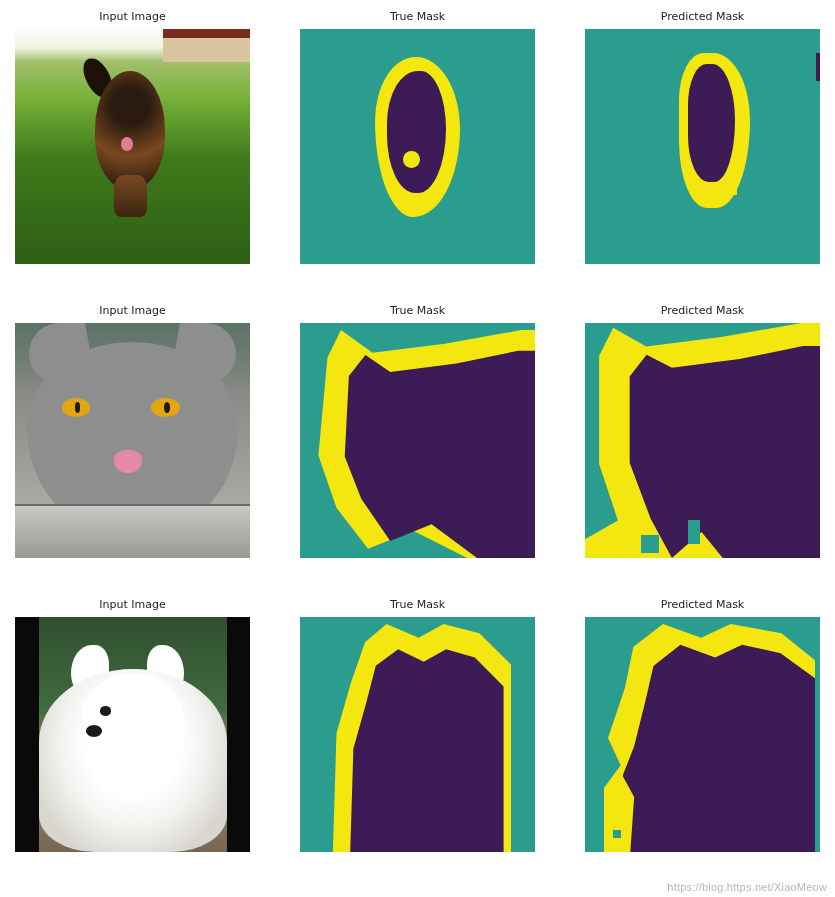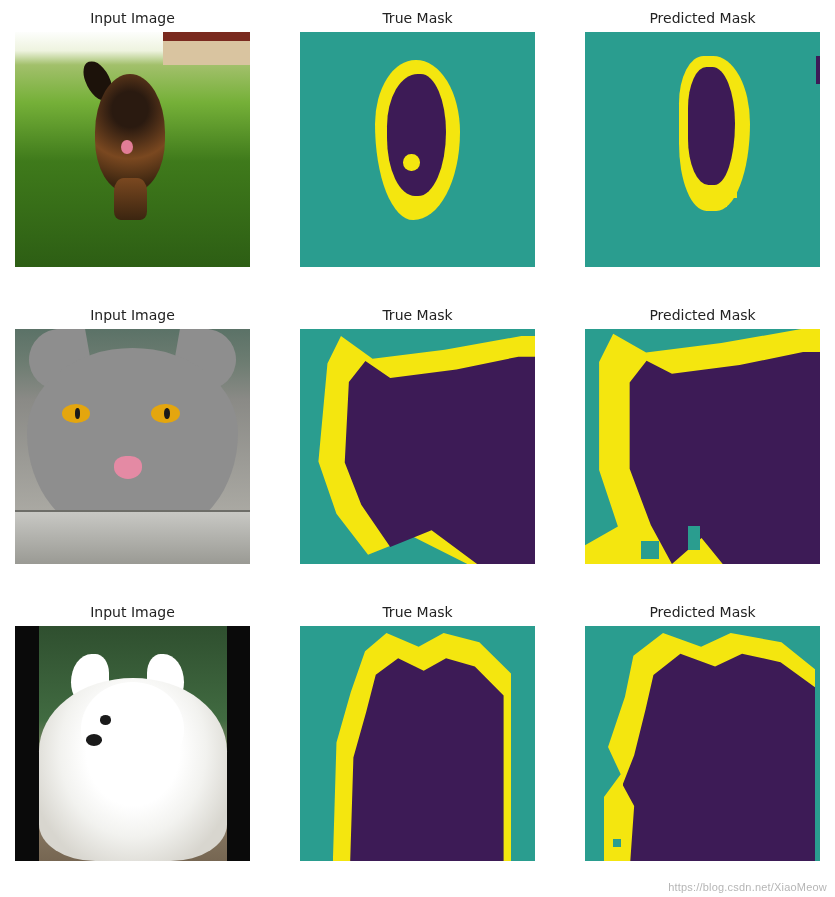--- a/index.html
+++ b/index.html
@@ -15,21 +15,21 @@
     grid-template-columns: repeat(3, 1fr);
     column-gap: 40px;
     row-gap: 40px;
   }
   .cell {
     display: flex;
     flex-direction: column;
     align-items: center;
   }
   .title {
-    font-size: 14px;
+    font-size: 11px;
     color: #222;
     margin-bottom: 6px;
     text-align: right;
   }
   .img {
     width: 235px;
     height: 235px;
     position: relative;
     overflow: hidden;
   }
@@ -276,13 +276,13 @@
       <div class="wdpred-y"></div>
       <div class="wdpred-p"></div>
       <div class="yellowdot" style="left:8%;bottom:4%;"></div>
       <div class="yellowdot" style="left:14%;bottom:2%;"></div>
       <div class="tealnoise" style="left:12%;bottom:6%;width:8px;height:8px;"></div>
     </div>
   </div>
 
 </div>
 
-<div class="watermark">https://blog.csdn.net/XiaoMeow</div>
+<div class="watermark">https://blog.https.net/XiaoMeow</div>
 
 </body></html>

